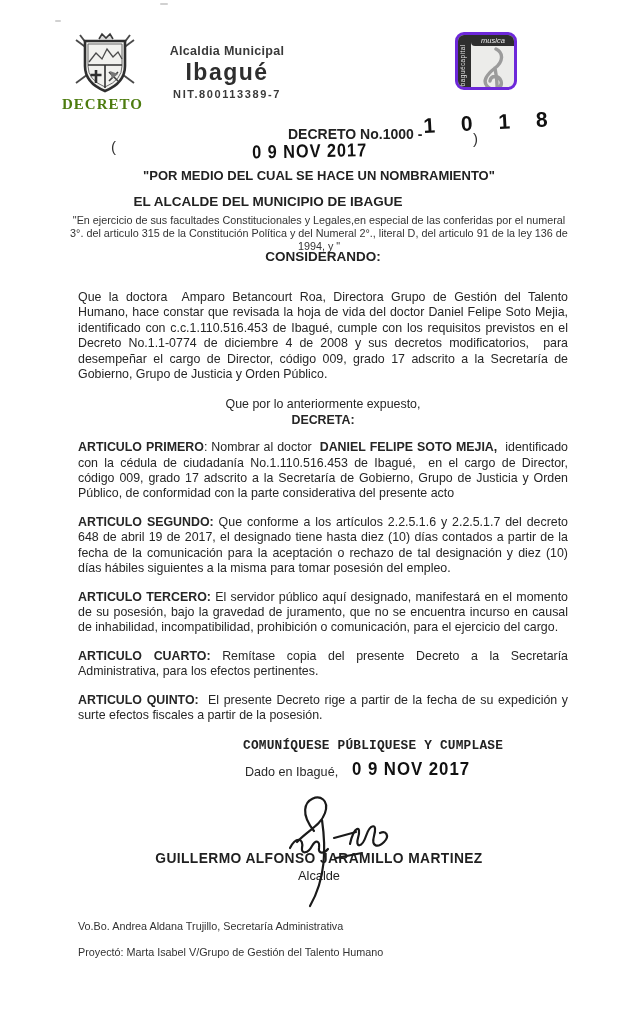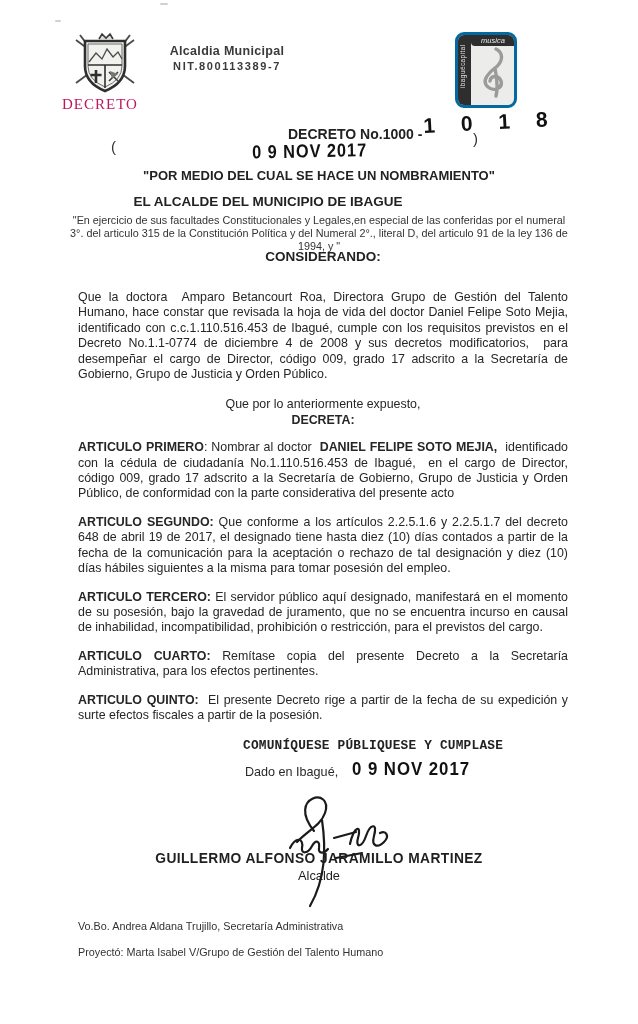--- a/index.html
+++ b/index.html
@@ -10,30 +10,30 @@
     font-family:"Liberation Sans", sans-serif;
     color:#262626;
     overflow:hidden;
   }
   .abs{position:absolute;}
 
   
   .decreto-label{
     left:62px;top:96px;width:90px;
     font-family:"Liberation Serif", serif;
-    font-weight:normal;font-size:15px;letter-spacing:1px;color:#be185d;
+    font-weight:bold;font-size:15px;letter-spacing:1px;color:#4d7c0f;
   }
   .entity{left:152px;top:44px;width:150px;text-align:center;color:#3a3a3a;}
   .entity .line1{font-size:12.5px;font-weight:600;letter-spacing:.3px;}
   .entity .name{font-size:23px;font-weight:bold;letter-spacing:1.5px;color:#2e2e2e;margin-top:1px;}
   .entity .nit{font-size:11px;font-weight:600;letter-spacing:1.6px;margin-top:2px;}
 
   .music-logo{
-    left:455px;top:32px;width:62px;height:76px;
-    background:#ececea;border:3px solid #0369a1;border-radius:9px;
+    left:455px;top:32px;width:62px;height:58px;
+    background:#ececea;border:3px solid #6d28d9;border-radius:9px;
     box-sizing:border-box;overflow:hidden;
   }
   .music-logo .side-band{
     position:absolute;left:0;top:0;width:13px;height:100%;background:#2e2e2e;
   }
   .music-logo .side-text{
     position:absolute;left:1px;top:2px;height:58px;width:11px;
     writing-mode:vertical-rl;transform:rotate(180deg);
     font-size:6.5px;color:#e3e3e3;letter-spacing:.4px;text-align:center;
   }
@@ -119,20 +119,21 @@
     <line x1="35" y1="34" x2="35" y2="57" stroke="#2f2f2f" stroke-width="1.6"></line>
     <path d="M19,31 l7,-9 6,6 5,-10 6,8 5,-5 4,7" stroke="#4a4a4a" stroke-width="1.3" fill="none"></path>
     <path d="M26,39 v13 M20.5,44 h11" stroke="#2f2f2f" stroke-width="2.6"></path>
     <path d="M39,41 l9,9 M48,41 l-9,9" stroke="#3d3d3d" stroke-width="1.6"></path>
     <path d="M40,40 l8,3 -6,5 z" fill="#777"></path>
   </svg>
   <div class="abs decreto-label">DECRETO</div>
 
   <div class="abs entity">
     <div class="line1">Alcaldia Municipal</div>
+    <div class="name">Ibagué</div>
     <div class="nit">NIT.800113389-7</div>
   </div>
 
   <div class="abs music-logo">
     <div class="side-band"></div>
     <div class="side-text">ibaguécapital</div>
     <div class="top-band"></div>
     <div class="top-text">musica</div>
     <svg width="44" height="52" viewBox="0 0 44 52">
       <path d="M24,3 C32,7 31,16 23,22 C14,29 10,36 16,41 C22,46 31,42 29,35 C27,29 19,29 18,35
@@ -149,21 +150,21 @@
   <div class="abs authority">EL ALCALDE DEL MUNICIPIO DE IBAGUE</div>
   <div class="abs preamble">"En ejercicio de sus facultades Constitucionales y Legales,en especial de las conferidas por el numeral 3°. del articulo 315 de la Constitución Política y del Numeral 2°., literal D, del articulo 91 de la ley 136 de 1994, y "</div>
   <div class="abs considerando">CONSIDERANDO:</div>
 
   <div class="abs body">
     <p>Que la doctora  Amparo Betancourt Roa, Directora Grupo de Gestión del Talento Humano, hace constar que revisada la hoja de vida del doctor Daniel Felipe Soto Mejia, identificado con c.c.1.110.516.453 de Ibagué, cumple con los requisitos previstos en el Decreto No.1.1-0774 de diciembre 4 de 2008 y sus decretos modificatorios,  para desempeñar el cargo de Director, código 009, grado 17 adscrito a la Secretaría de Gobierno, Grupo de Justicia y Orden Público.</p>
     <p class="transition">Que por lo anteriormente expuesto,</p>
     <p class="decreta">DECRETA:</p>
     <p class="article"><span class="seg-b">ARTICULO PRIMERO</span><span>: Nombrar al doctor  </span><span class="seg-b">DANIEL FELIPE SOTO MEJIA,</span><span>  identificado con la cédula de ciudadanía No.1.110.516.453 de Ibagué,  en el cargo de Director, código 009, grado 17 adscrito a la Secretaría de Gobierno, Grupo de Justicia y Orden Público, de conformidad con la parte considerativa del presente acto</span></p>
     <p class="article"><span class="seg-b">ARTICULO SEGUNDO:</span><span> Que conforme a los artículos 2.2.5.1.6 y 2.2.5.1.7 del decreto 648 de abril 19 de 2017, el designado tiene hasta diez (10) días contados a partir de la fecha de la comunicación para la aceptación o rechazo de tal designación y diez (10) días hábiles siguientes a la misma para tomar posesión del empleo.</span></p>
-    <p class="article"><span class="seg-b">ARTICULO TERCERO:</span><span> El servidor público aquí designado, manifestará en el momento de su posesión, bajo la gravedad de juramento, que no se encuentra incurso en causal de inhabilidad, incompatibilidad, prohibición o restricción, para el previstos del cargo.</span></p>
+    <p class="article"><span class="seg-b">ARTICULO TERCERO:</span><span> El servidor público aquí designado, manifestará en el momento de su posesión, bajo la gravedad de juramento, que no se encuentra incurso en causal de inhabilidad, incompatibilidad, prohibición o comunicación, para el ejercicio del cargo.</span></p>
     <p class="article"><span class="seg-b">ARTICULO CUARTO:</span><span> Remítase copia del presente Decreto a la Secretaría Administrativa, para los efectos pertinentes.</span></p>
     <p class="article"><span class="seg-b">ARTICULO QUINTO:</span><span>  El presente Decreto rige a partir de la fecha de su expedición y surte efectos fiscales a partir de la posesión.</span></p>
   </div>
 
   <div class="abs order-line">COMUNÍQUESE PÚBLIQUESE  Y CUMPLASE</div>
   <div class="abs place-line">Dado en Ibagué,</div>
   <div class="abs stamp stamp-date2">0 9 NOV 2017</div>
 
   <svg class="abs signature" width="150" height="125" viewBox="0 0 150 125">
     <g stroke="#1a1a1a" stroke-width="2.2" fill="none" stroke-linecap="round">

